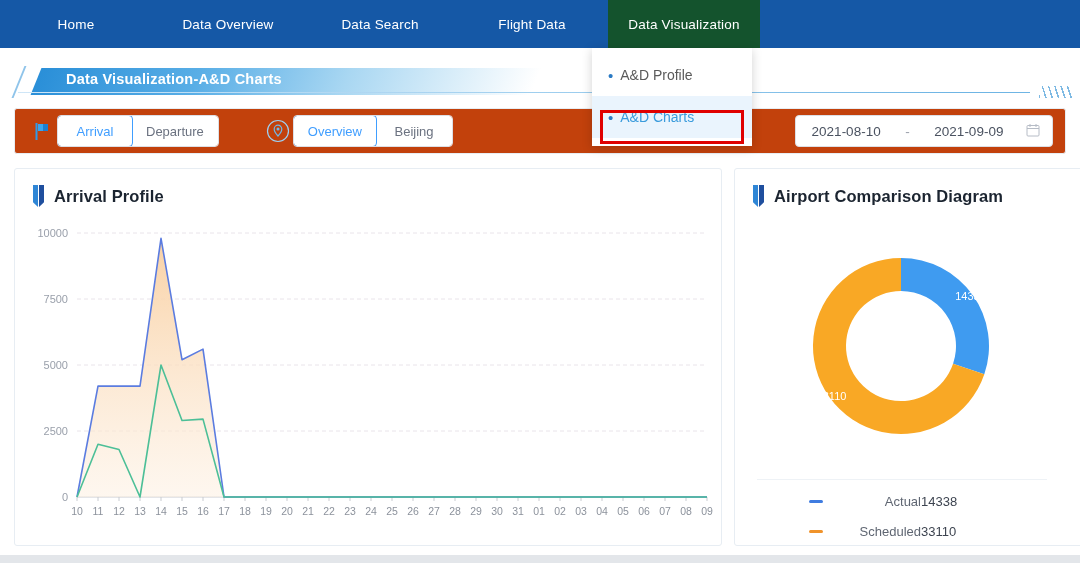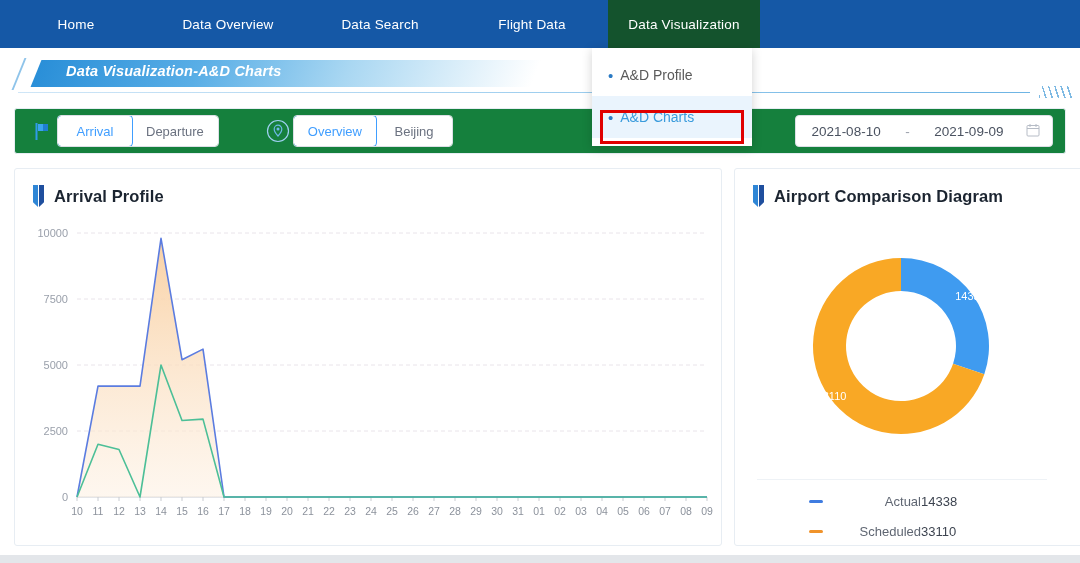--- a/index.html
+++ b/index.html
@@ -73,22 +73,22 @@
     z-index: 50;
     pointer-events: none;
   }
 
   
   .title-row {
     position: absolute; left: 0; top: 48px;
     width: 1080px; height: 52px;
   }
   .ribbon-wrap {
-    position: absolute; left: 18px; top: 10px;
-    width: 520px; height: 32px; font-style: italic;
+    position: absolute; left: 18px; top: 18px;
+    width: 520px; height: 32px;
   }
   .ribbon-slash {
     position: absolute; left: 0; top: 0;
     width: 26px; height: 32px;
     border-left: 2px solid #8fc4ea;
     transform: skewX(-22deg);
   }
   .ribbon-bar {
     position: absolute; left: 18px; top: 2px;
     width: 500px; height: 27px;
@@ -111,21 +111,21 @@
   .hatch {
     position: absolute; right: 7px; top: 38px;
     width: 34px; height: 12px;
     background: repeating-linear-gradient(72deg, #7db9e3 0 1.5px, transparent 1.5px 6px);
   }
 
   
   .toolbar {
     position: absolute; left: 14px; top: 108px;
     width: 1052px; height: 46px;
-    background: #15803d;
+    background: #c2410c;
     border: 1px solid #e7edf3;
     border-radius: 3px;
     display: flex;
     align-items: center;
     padding: 0 12px;
   }
   .tb-icon { width: 30px; display: flex; align-items: center; justify-content: center; }
   .btn-group {
     display: flex;
     border: 1px solid #dcdfe6;

